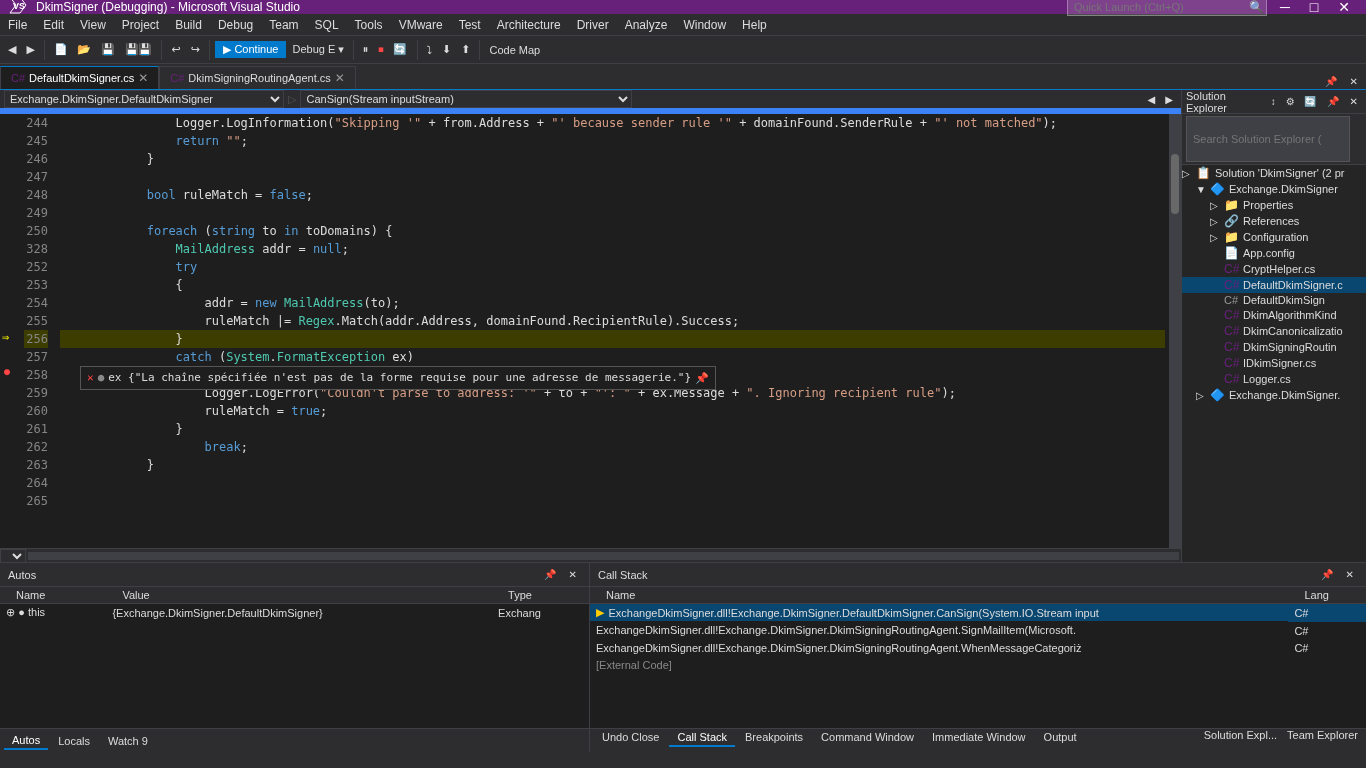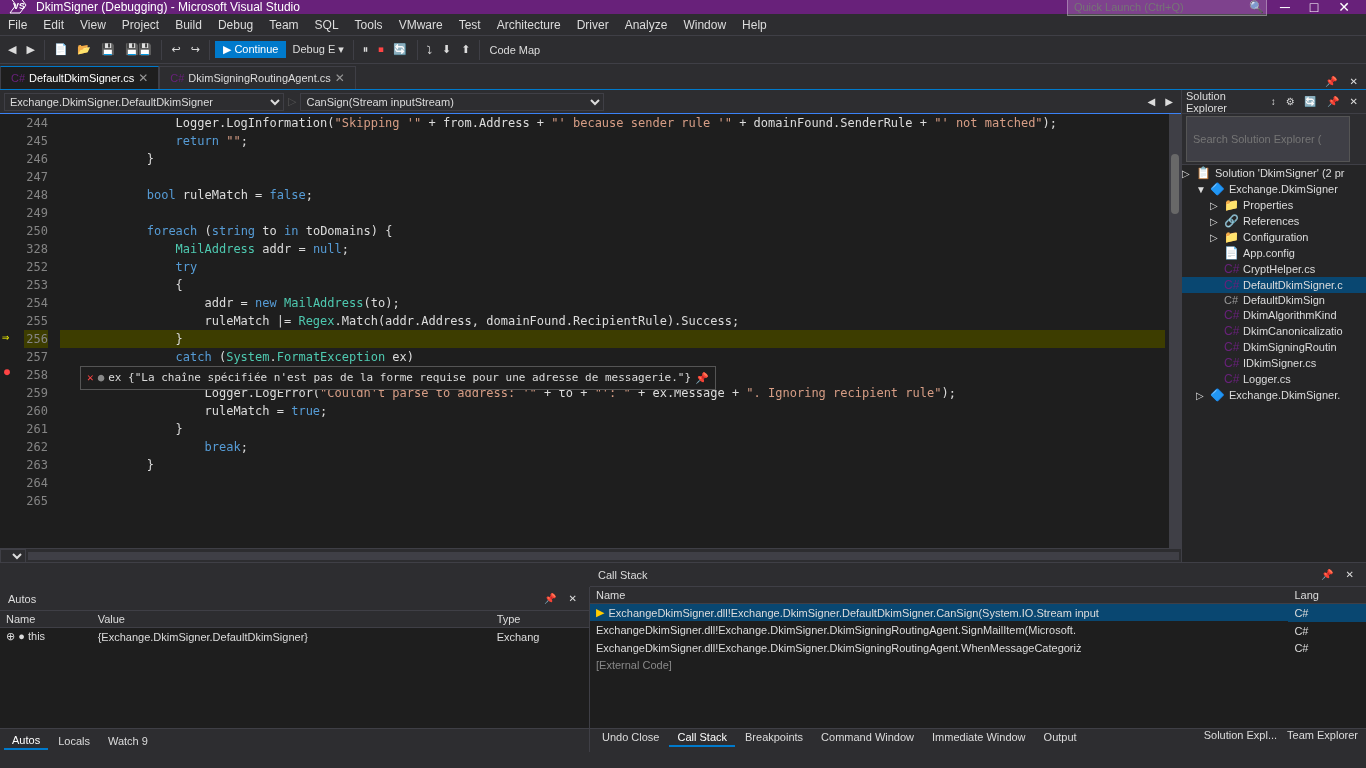--- a/index.html
+++ b/index.html
@@ -17,21 +17,21 @@
     #toolbar { background: #2d2d30; height: 28px; display: flex; align-items: center; border-bottom: 1px solid #3f3f46; padding: 0 4px; gap: 2px; }
     .tb-btn { background: none; border: none; color: #dcdcdc; cursor: pointer; padding: 2px 4px; font-size: 11px; display: flex; align-items: center; gap: 2px; }
     .tb-sep { width: 1px; height: 20px; background: #3f3f46; margin: 0 3px; }
     .tb-continue { background: #007acc; color: white; padding: 2px 8px; font-size: 11px; border: none; cursor: pointer; display: flex; align-items: center; gap: 3px; }
 
     
     #tab-bar { background: #2d2d30; height: 26px; display: flex; align-items: flex-end; border-bottom: 1px solid #007acc; }
     .editor-tab { display: flex; align-items: center; gap: 4px; padding: 4px 10px; background: #2d2d30; border: 1px solid #3f3f46; border-bottom: none; font-size: 11px; color: #dcdcdc; cursor: pointer; }
     .editor-tab.active { background: #1e1e1e; border-top: 1px solid #007acc; color: white; }
     .editor-tab .tab-close { color: #999; font-size: 12px; cursor: pointer; }
-    #editor-toolbar { background: #2d2d30; height: 24px; display: flex; align-items: center; padding: 0 4px; border-bottom: 1px solid #3b82f6; font-size: 11px; }
+    #editor-toolbar { background: #2d2d30; height: 24px; display: flex; align-items: center; padding: 0 4px; border-bottom: 6px solid #3b82f6; font-size: 11px; }
     #editor-toolbar select { background: #2d2d30; color: #dcdcdc; border: 1px solid #3f3f46; font-size: 11px; padding: 1px 4px; }
     #code-area { flex: 1; display: flex; overflow: hidden; font-family: 'Consolas', monospace; font-size: 12px; }
     #line-numbers { background: #1e1e1e; color: #858585; padding: 0 8px; min-width: 40px; text-align: right; line-height: 18px; overflow: hidden; user-select: none; }
     #code-content { flex: 1; overflow: auto; line-height: 18px; padding: 0 4px; position: relative; }
     .code-line { white-space: pre; line-height: 18px; display: flex; align-items: center; }
 
     
     .kw { color: #569cd6; }
     .str { color: #d69d85; }
     .type { color: #4ec9b0; }
@@ -57,21 +57,21 @@
     .ref-icon { color: #888; }
     .proj-icon { color: #68217a; }
     .solution-icon { color: #888; }
 
     
     #bottom-panel { height: 190px; display: flex; border-top: 1px solid #3f3f46; }
     #autos-panel { width: 590px; background: #1e1e1e; border-right: 1px solid #3f3f46; display: flex; flex-direction: column; }
     #autos-header { background: #2d2d30; height: 24px; display: flex; align-items: center; padding: 0 8px; border-bottom: 1px solid #3f3f46; font-size: 11px; gap: 4px; }
     #autos-table { flex: 1; overflow: auto; }
     table { width: 100%; border-collapse: collapse; font-size: 11px; }
-    th { background: #2d2d30; padding: 2px 6px; text-align: left; border-bottom: 1px solid #3f3f46; font-weight: normal; color: #dcdcdc; }
+    th { background: #2d2d30; padding: 2px 16px; text-align: left; border-bottom: 1px solid #3f3f46; font-weight: normal; color: #dcdcdc; }
     td { padding: 2px 6px; border-bottom: 1px solid #1e1e1e; }
     #autos-footer { background: #2d2d30; height: 24px; display: flex; align-items: center; padding: 0 4px; border-top: 1px solid #3f3f46; gap: 4px; font-size: 11px; }
     .tab-btn { padding: 2px 8px; cursor: pointer; font-size: 11px; color: #dcdcdc; }
     .tab-btn.active-tab { color: white; border-bottom: 2px solid #007acc; }
 
     
     #callstack-panel { flex: 1; background: #1e1e1e; display: flex; flex-direction: column; }
     #cs-header { background: #2d2d30; height: 24px; display: flex; align-items: center; padding: 0 8px; border-bottom: 1px solid #3f3f46; font-size: 11px; }
     #cs-title { font-size: 11px; }
     #cs-table { flex: 1; overflow: auto; }
@@ -171,21 +171,21 @@
 <div id="main-container" data-name="main-container">
   <div id="editor-with-panels" data-name="editor-with-panels">
 
     <div id="left-editor" data-name="editor-pane">
 
       <div id="editor-toolbar" data-name="editor-nav-bar">
         <select data-name="class-selector" style="width:280px;background:#2d2d30;color:#dcdcdc;border:1px solid #3f3f46;font-size:11px;padding:1px;">
           <option>Exchange.DkimSigner.DefaultDkimSigner</option>
         </select>
         <span style="margin:0 4px;color:#555;">▷</span>
-        <select data-name="method-selector" style="width:304px;background:#2d2d30;color:#dcdcdc;border:1px solid #3f3f46;font-size:11px;padding:1px;">
+        <select data-name="method-selector" style="width:332px;background:#2d2d30;color:#dcdcdc;border:1px solid #3f3f46;font-size:11px;padding:1px;">
           <option>CanSign(Stream inputStream)</option>
         </select>
         <div style="margin-left:auto;display:flex;gap:2px;">
           <button class="tb-btn" data-name="collapse-button" style="font-size:10px;">◀</button>
           <button class="tb-btn" data-name="expand-button" style="font-size:10px;">▶</button>
         </div>
       </div>
 
       <div id="code-area" data-name="code-area" style="position:relative;">
 
@@ -395,21 +395,21 @@
           <span class="tree-icon proj-icon" data-name="project2-icon">🔷</span>
           <span class="tree-label" data-name="tree-label-proj2">Exchange.DkimSigner.</span>
         </div>
 
       </div>
     </div>
   </div>
 
   <div id="bottom-panel" data-name="bottom-panel" style="height:190px;display:flex;border-top:1px solid #3f3f46;">
 
-    <div id="autos-panel" data-name="autos-panel" style="width:590px;background:#1e1e1e;border-right:1px solid #3f3f46;display:flex;flex-direction:column;margin-top:24px;">
+    <div id="autos-panel" data-name="autos-panel" style="width:590px;background:#1e1e1e;border-right:1px solid #3f3f46;display:flex;flex-direction:column;">
       <div id="autos-header" data-name="autos-panel-header" style="background:#2d2d30;height:24px;display:flex;align-items:center;padding:0 8px;border-bottom:1px solid #3f3f46;font-size:11px;">
         <span data-name="autos-title" style="font-size:11px;">Autos</span>
         <div style="margin-left:auto;display:flex;gap:4px;">
           <button class="tb-btn" data-name="autos-pin-button" style="font-size:10px;">📌</button>
           <button class="tb-btn" data-name="autos-close-button" style="font-size:10px;">✕</button>
         </div>
       </div>
       <div id="autos-table" data-name="autos-table" style="flex:1;overflow:auto;">
         <table data-name="autos-data-table">
           <thead>

